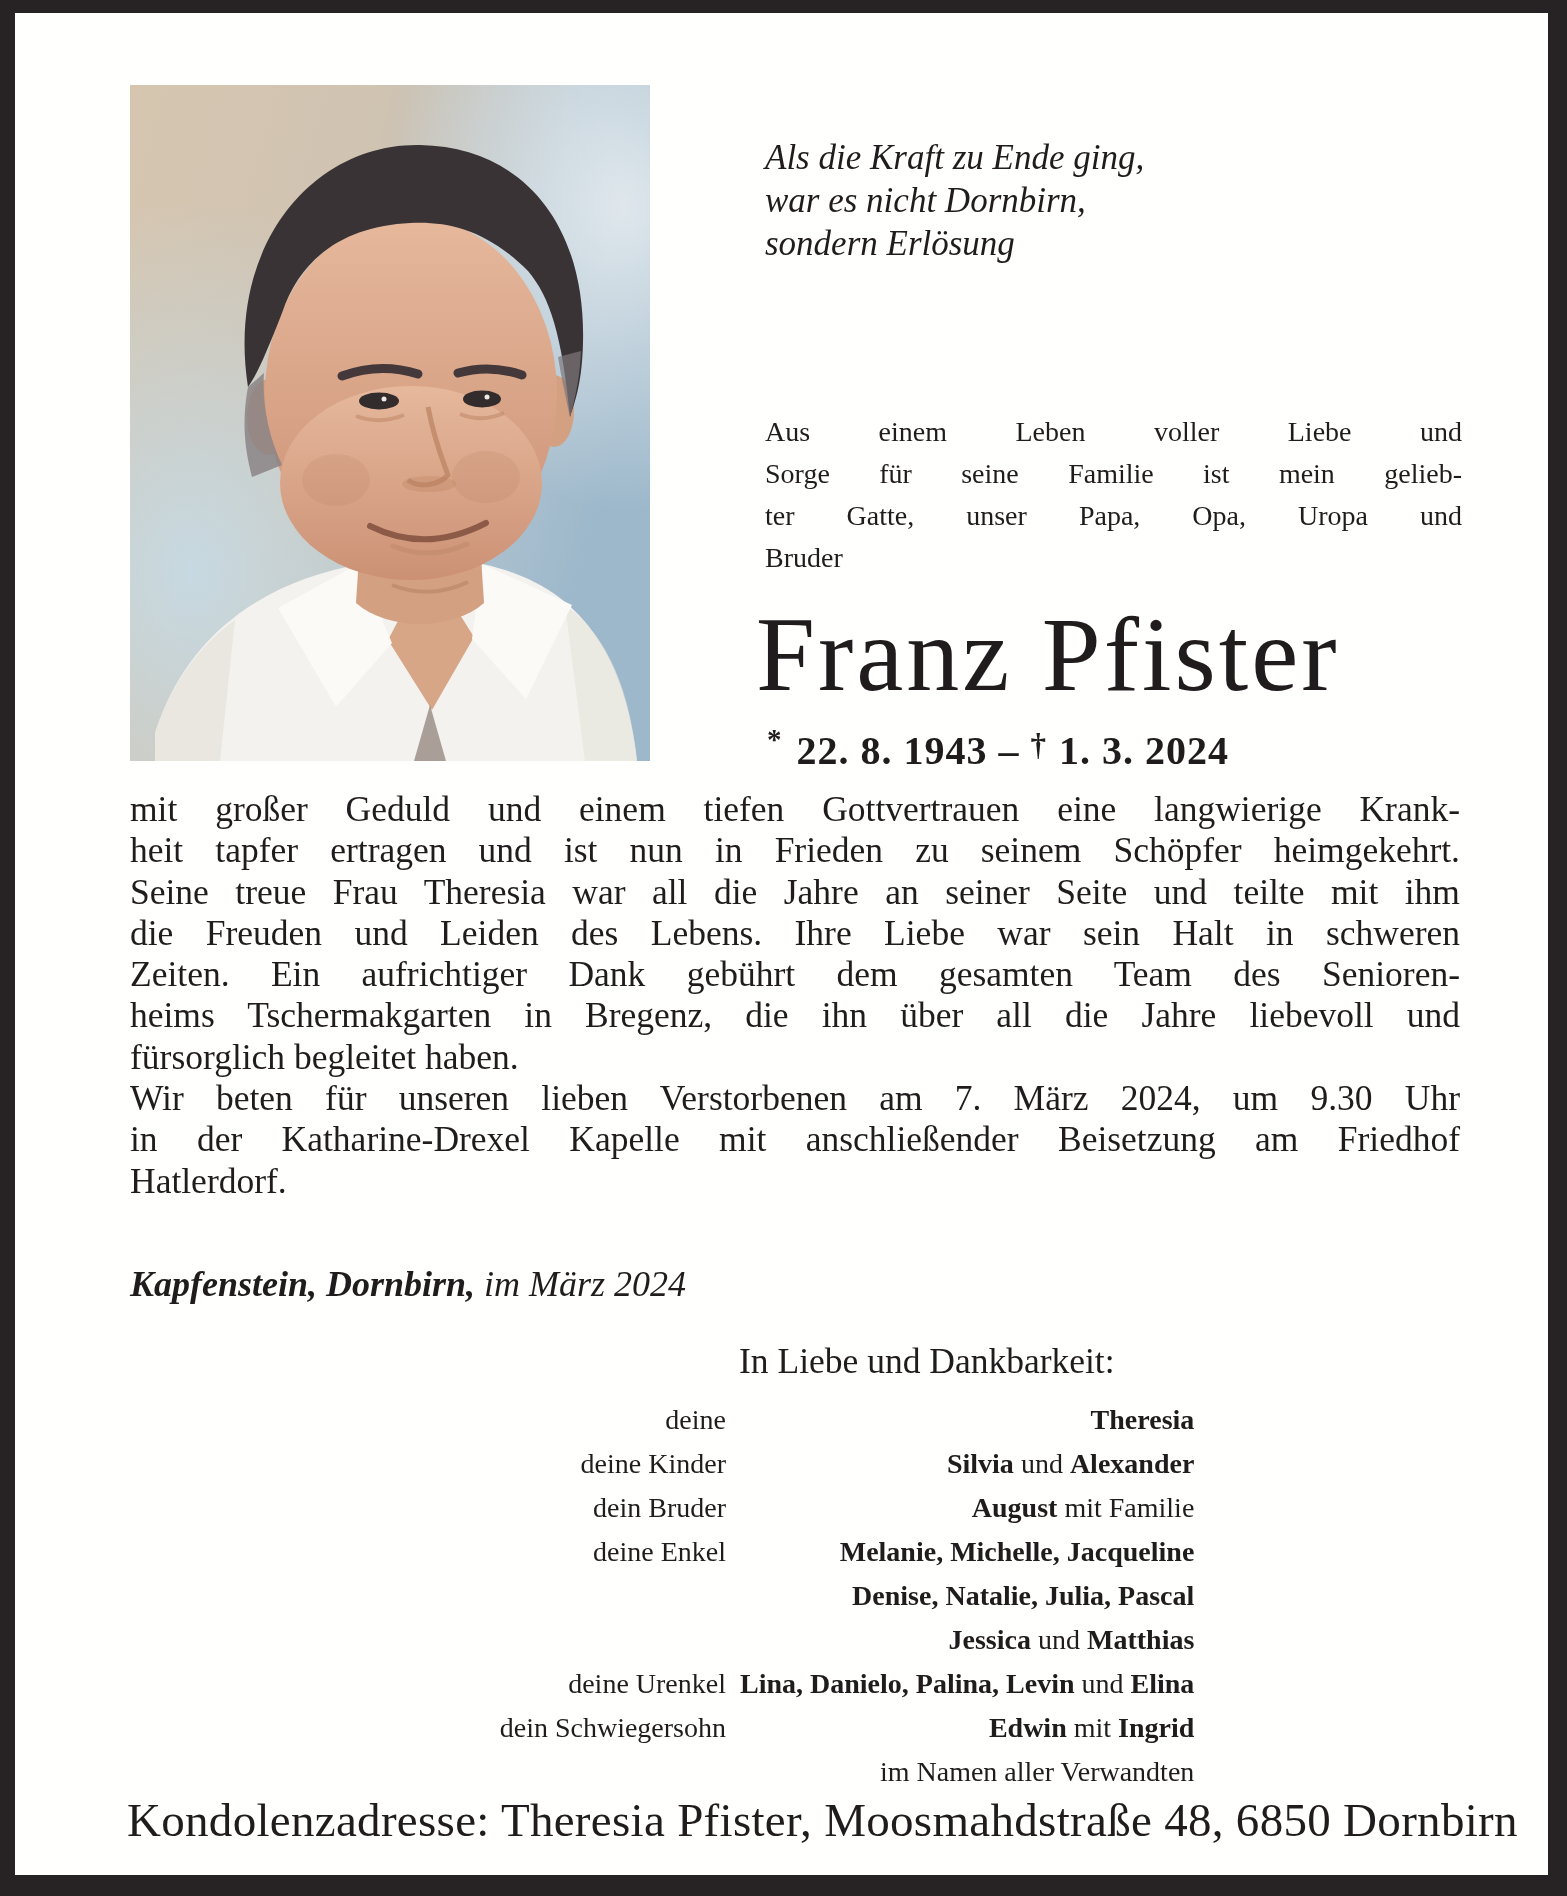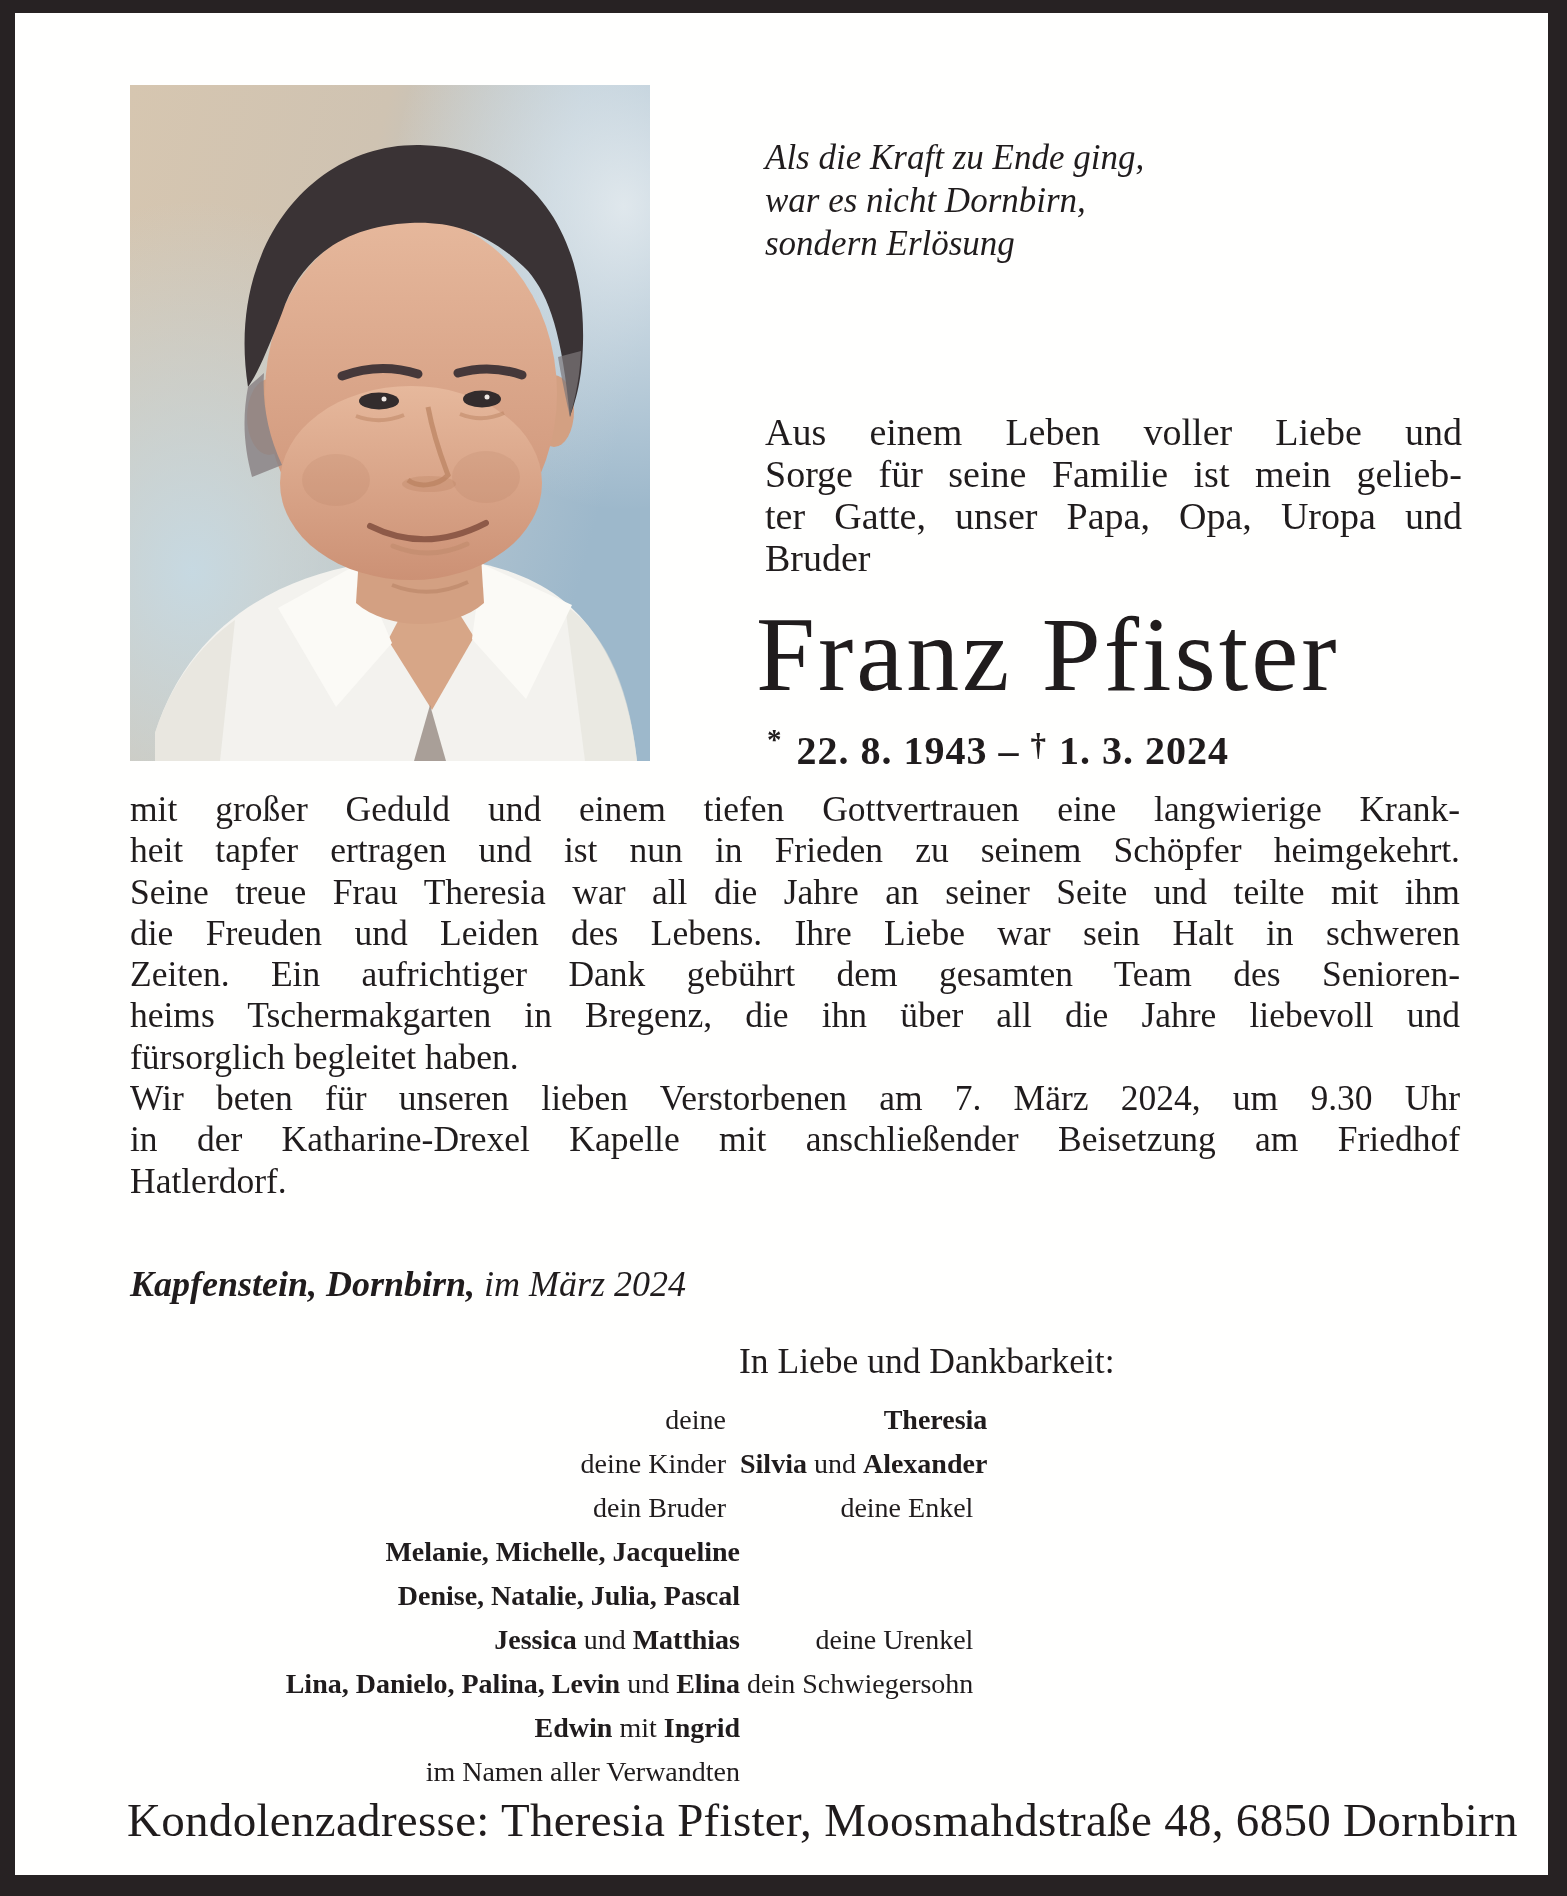--- a/index.html
+++ b/index.html
@@ -18,21 +18,21 @@
   .photo{
     position:absolute;left:115px;top:72px;width:520px;height:676px;
     overflow:hidden;
   }
   .epigraph{
     position:absolute;left:750px;top:123px;
     font-style:italic;font-size:35px;line-height:43px;
   }
   .intro{
     position:absolute;left:750px;top:398px;width:697px;
-    font-size:38px;line-height:42px;
+    font-size:28px;line-height:42px;
   }
   .line{text-align:justify;text-align-last:justify;}
   .line.short{text-align-last:left;}
   .name{
     position:absolute;left:741px;top:586px;
     font-size:106px;line-height:1.05;letter-spacing:3px;white-space:nowrap;
   }
   .dates{
     position:absolute;left:752px;top:710px;
     font-size:40px;font-weight:bold;letter-spacing:1px;white-space:nowrap;
@@ -173,20 +173,21 @@
   <div class="place-date"><span class="b">Kapfenstein, Dornbirn,</span><span> im März 2024</span></div>
 
   <div class="closing-heading">In Liebe und Dankbarkeit:</div>
 
   <div class="family">
     <div class="lbl">deine</div>
     <div class="val"><span class="b">Theresia</span></div>
     <div class="lbl">deine Kinder</div>
     <div class="val"><span class="b">Silvia</span><span> und </span><span class="b">Alexander</span></div>
     <div class="lbl">dein Bruder</div>
+    <div class="val"><span class="b">August</span><span> mit Familie</span></div>
     <div class="lbl">deine Enkel</div>
     <div class="val"><span class="b">Melanie, Michelle, Jacqueline</span></div>
     <div class="lbl"></div>
     <div class="val"><span class="b">Denise, Natalie, Julia, Pascal</span></div>
     <div class="lbl"></div>
     <div class="val"><span class="b">Jessica</span><span> und </span><span class="b">Matthias</span></div>
     <div class="lbl">deine Urenkel</div>
     <div class="val"><span class="b">Lina, Danielo, Palina, Levin</span><span> und </span><span class="b">Elina</span></div>
     <div class="lbl">dein Schwiegersohn</div>
     <div class="val"><span class="b">Edwin</span><span> mit </span><span class="b">Ingrid</span></div>

